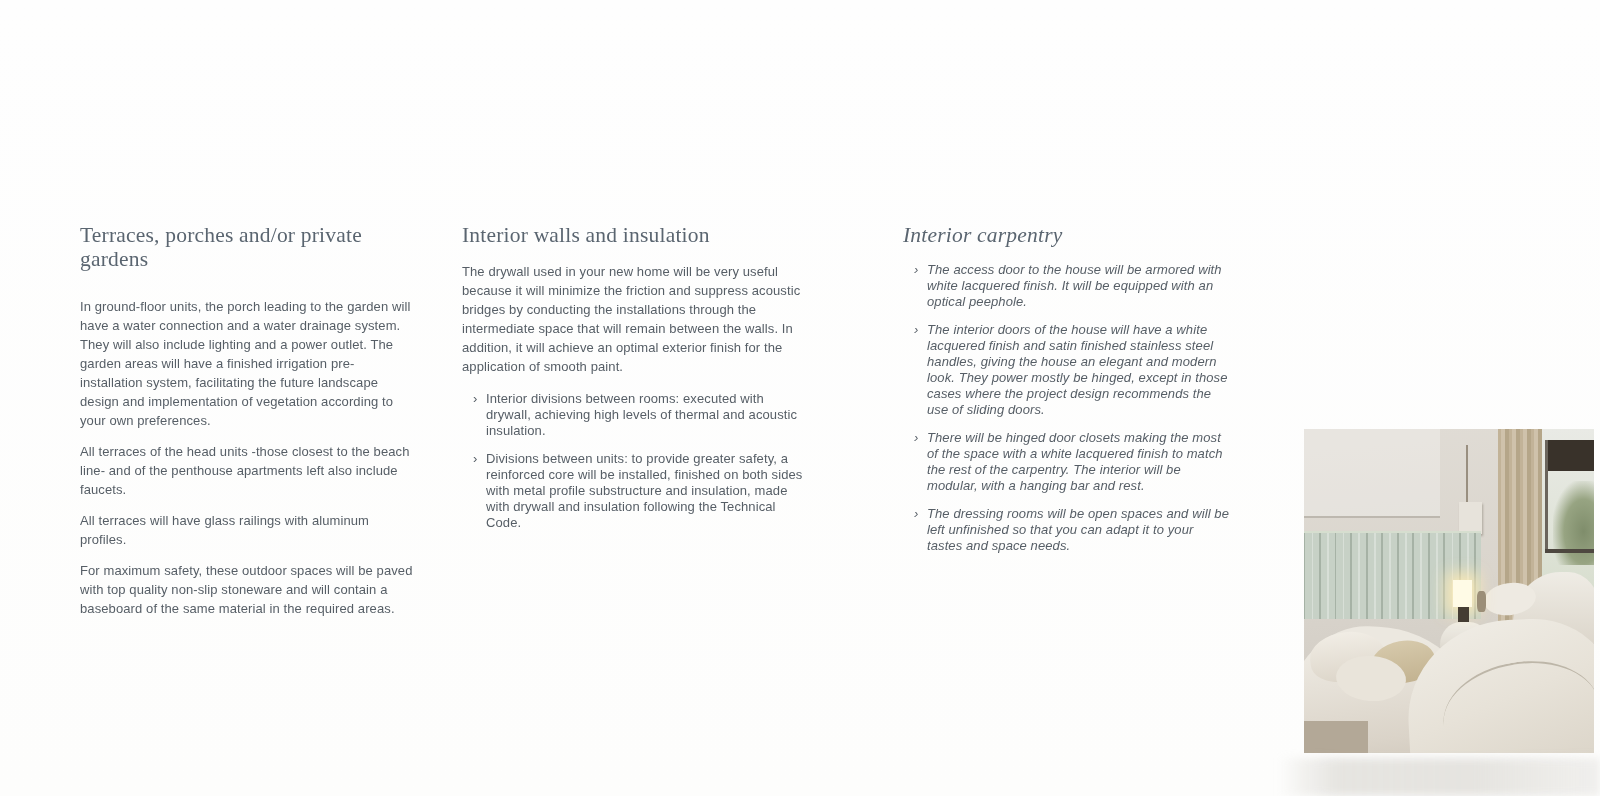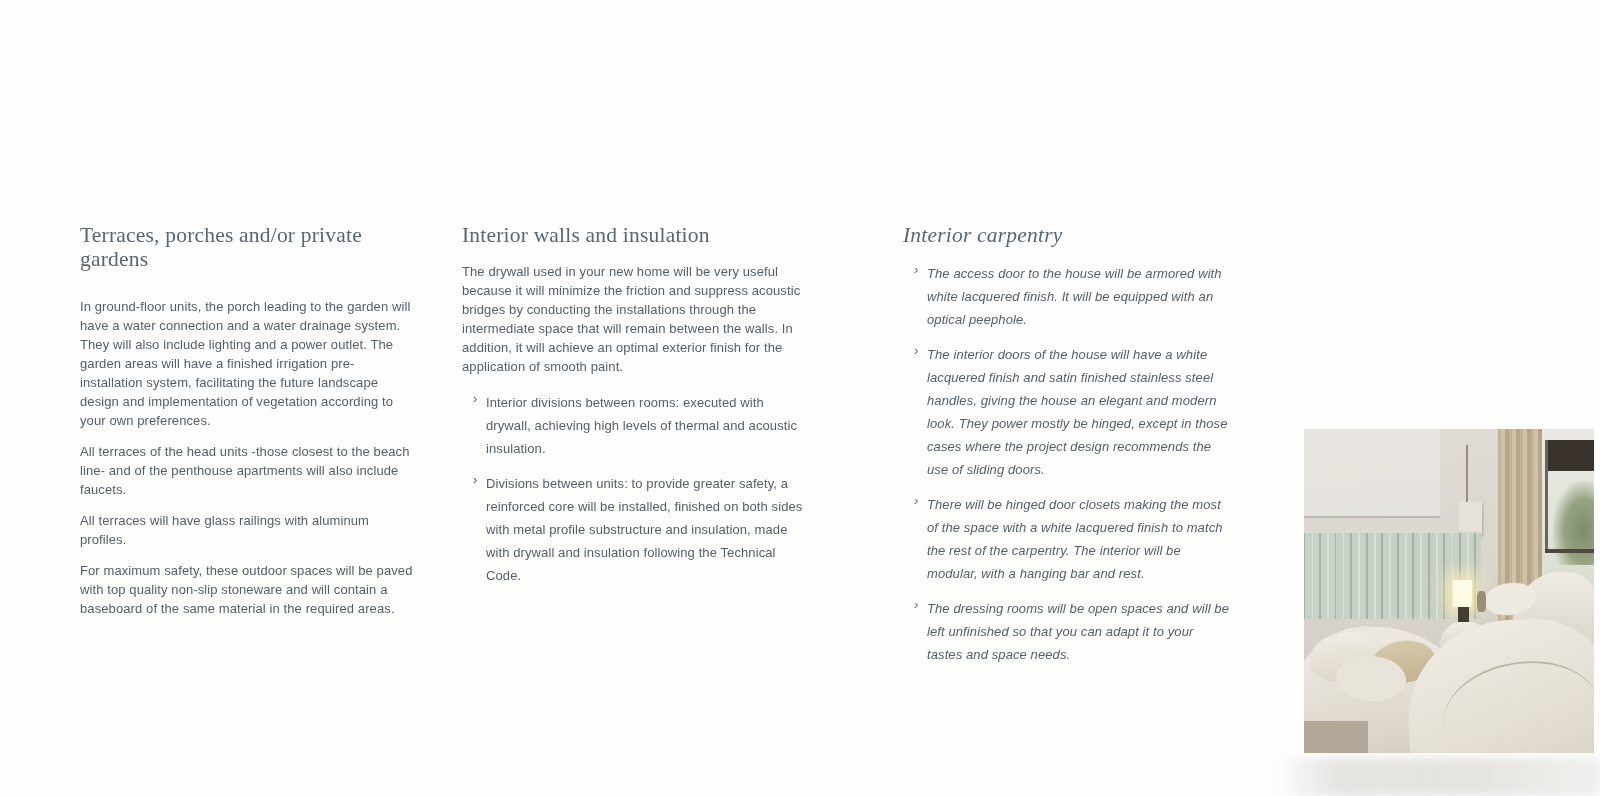--- a/index.html
+++ b/index.html
@@ -40,21 +40,21 @@
     letter-spacing: 0.1px;
   }
 
   .bullets { padding-left: 11px; margin-top: 15px; }
   .bullet { display: flex; margin-bottom: 12px; }
   .bullet .marker {
     flex: none; width: 13px;
     font-size: 13px; line-height: 15.4px; color: #565e66;
   }
   .bullet .btxt {
-    font-size: 13px; line-height: 23px; color: #565e66;
+    font-size: 13px; line-height: 16px; color: #565e66;
     letter-spacing: 0.1px;
   }
 
   
   .photo {
     position: absolute; left: 1304px; top: 429px;
     width: 290px; height: 324px;
     overflow: hidden;
     background: #d9d5cd;
   }
@@ -125,21 +125,21 @@
   }
 </style>
 </head>
 <body>
 
 <div class="page">
 
   <section class="col col-1">
     <h2>Terraces, porches and/or private gardens</h2>
     <p>In ground-floor units, the porch leading to the garden will have a water connection and a water drainage system. They will also include lighting and a power outlet. The garden areas will have a finished irrigation pre-installation system, facilitating the future landscape design and implementation of vegetation according to your own preferences.</p>
-    <p>All terraces of the head units -those closest to the beach line- and of the penthouse apartments will also include faucets.</p>
+    <p>All terraces of the head units -those closest to the beach line- and of the penthouse apartments left also include faucets.</p>
     <p>All terraces will have glass railings with aluminum profiles.</p>
     <p>For maximum safety, these outdoor spaces will be paved with top quality non-slip stoneware and will contain a baseboard of the same material in the required areas.</p>
   </section>
 
   <section class="col col-2">
     <h2>Interior walls and insulation</h2>
     <p>The drywall used in your new home will be very useful because it will minimize the friction and suppress acoustic bridges by conducting the installations through the intermediate space that will remain between the walls. In addition, it will achieve an optimal exterior finish for the application of smooth paint.</p>
     <div class="bullets">
       <div class="bullet">
         <span class="marker">›</span>

